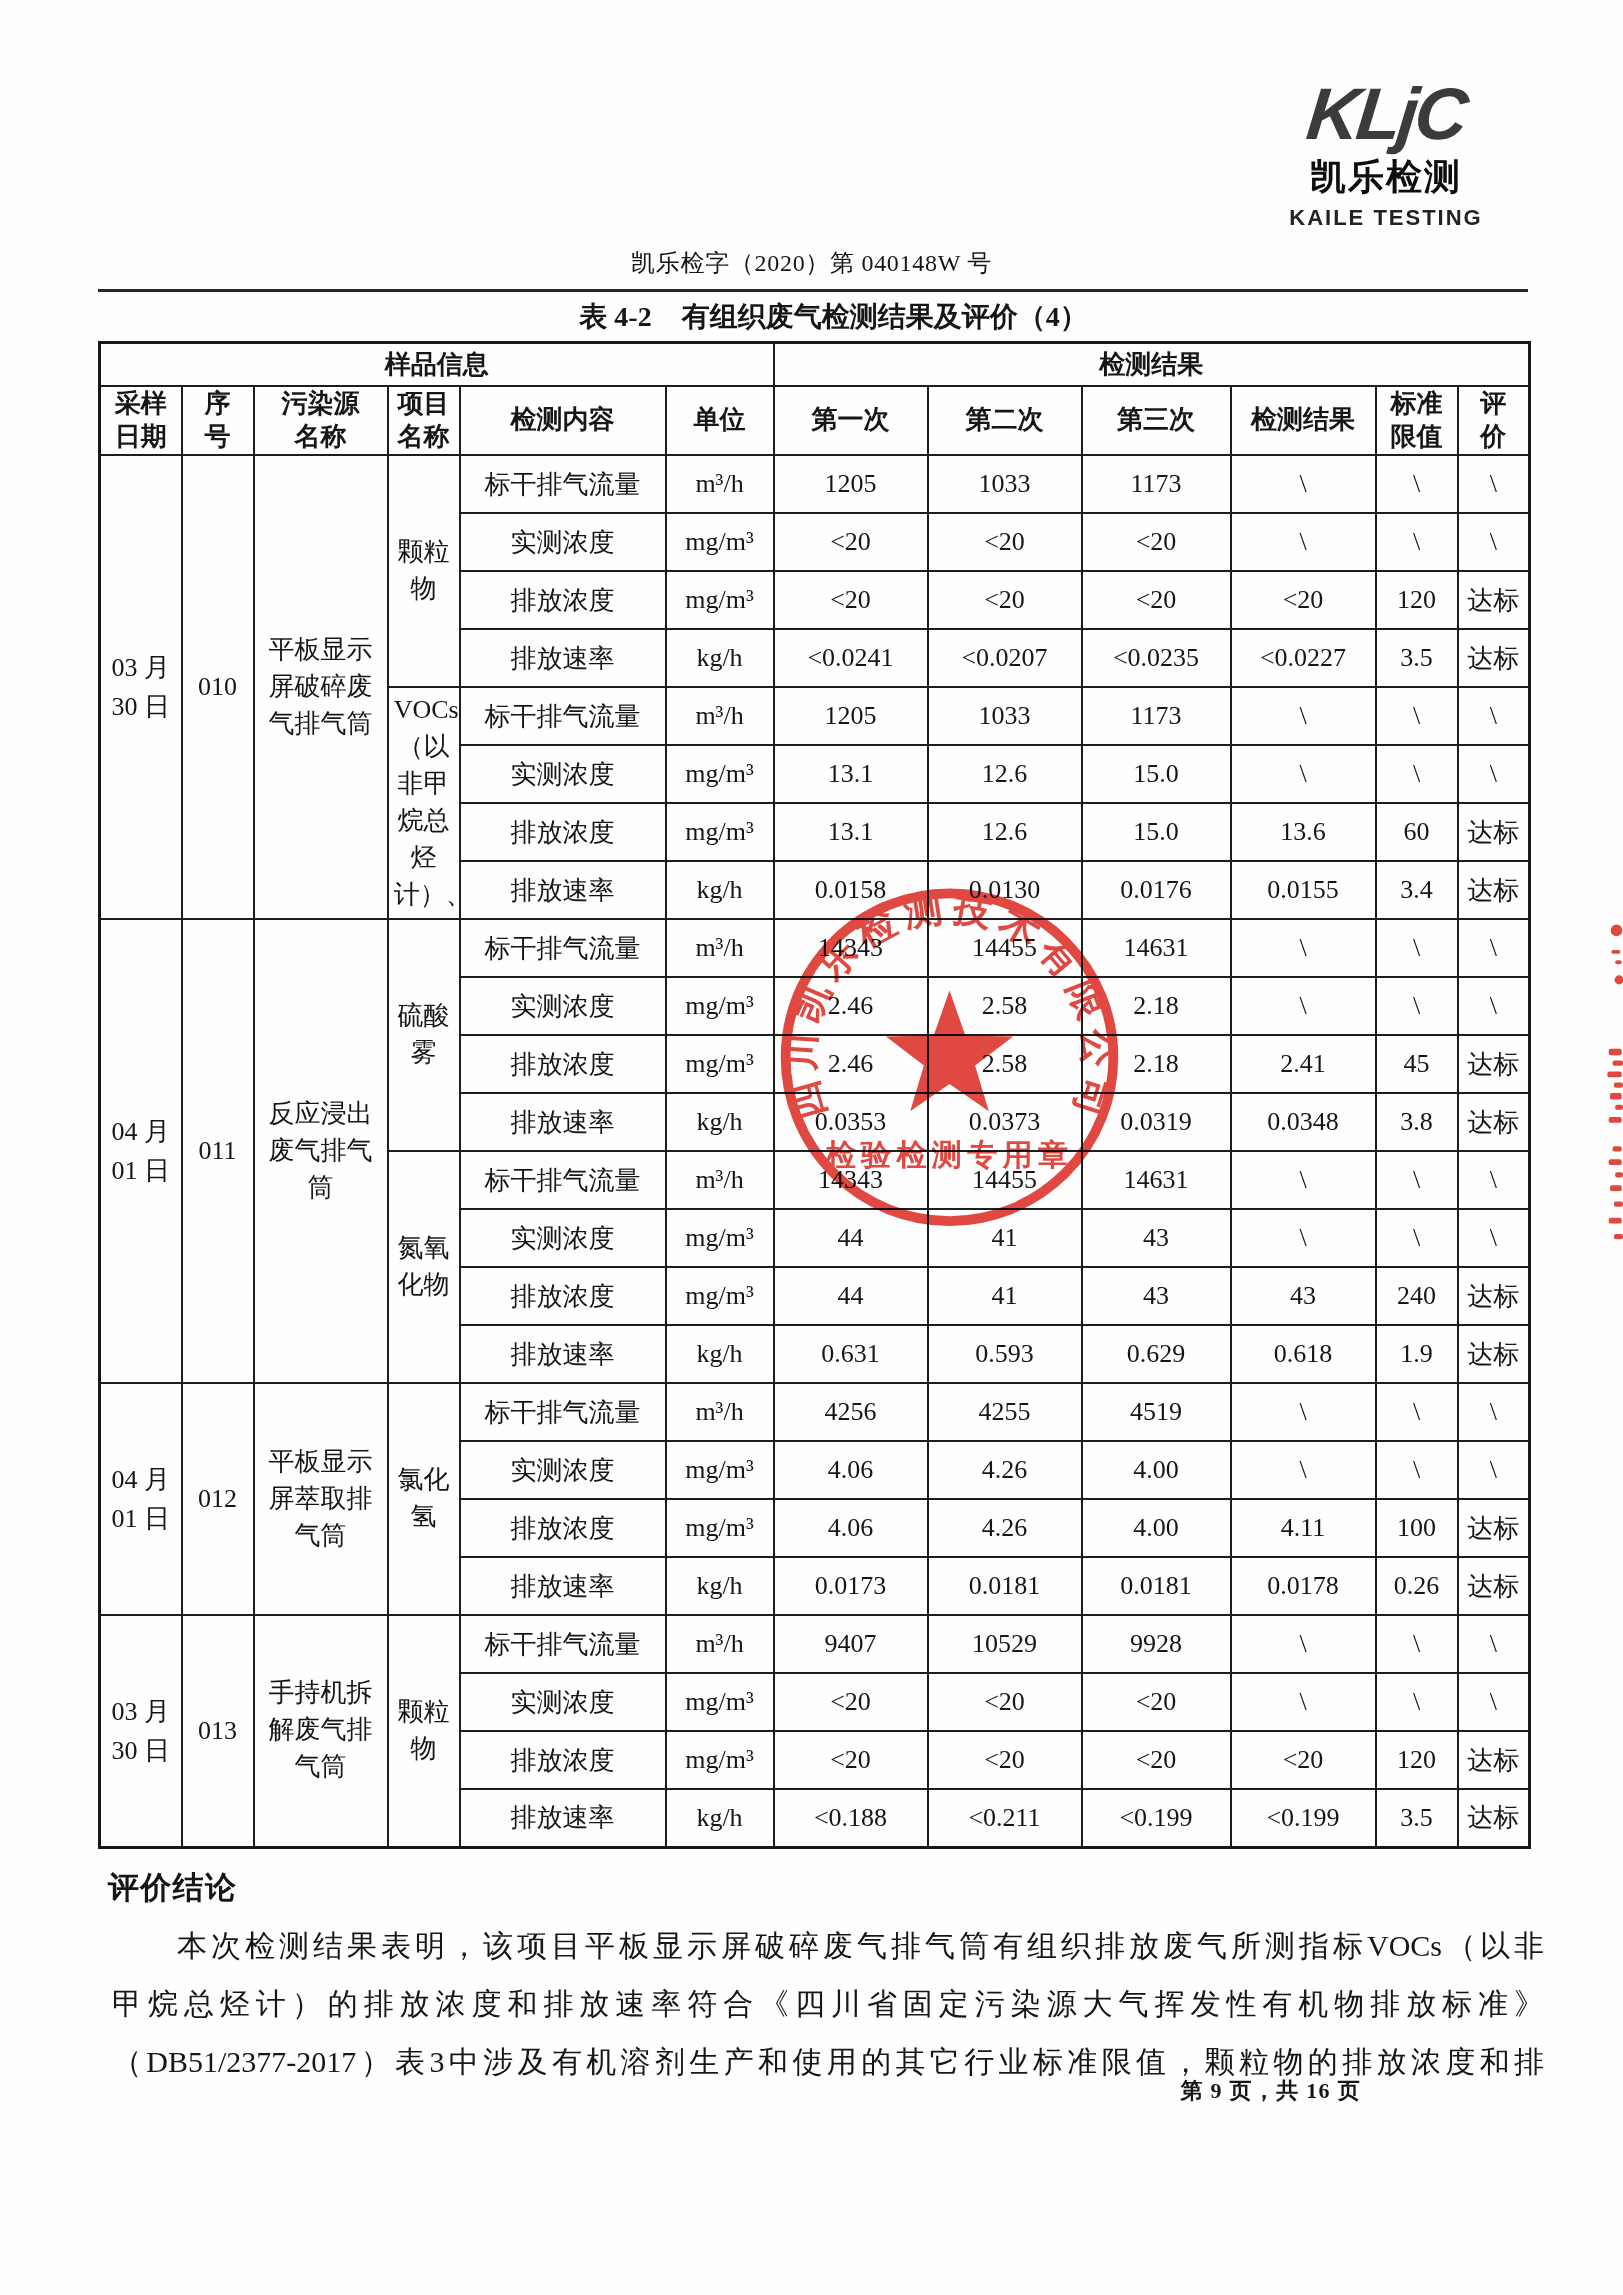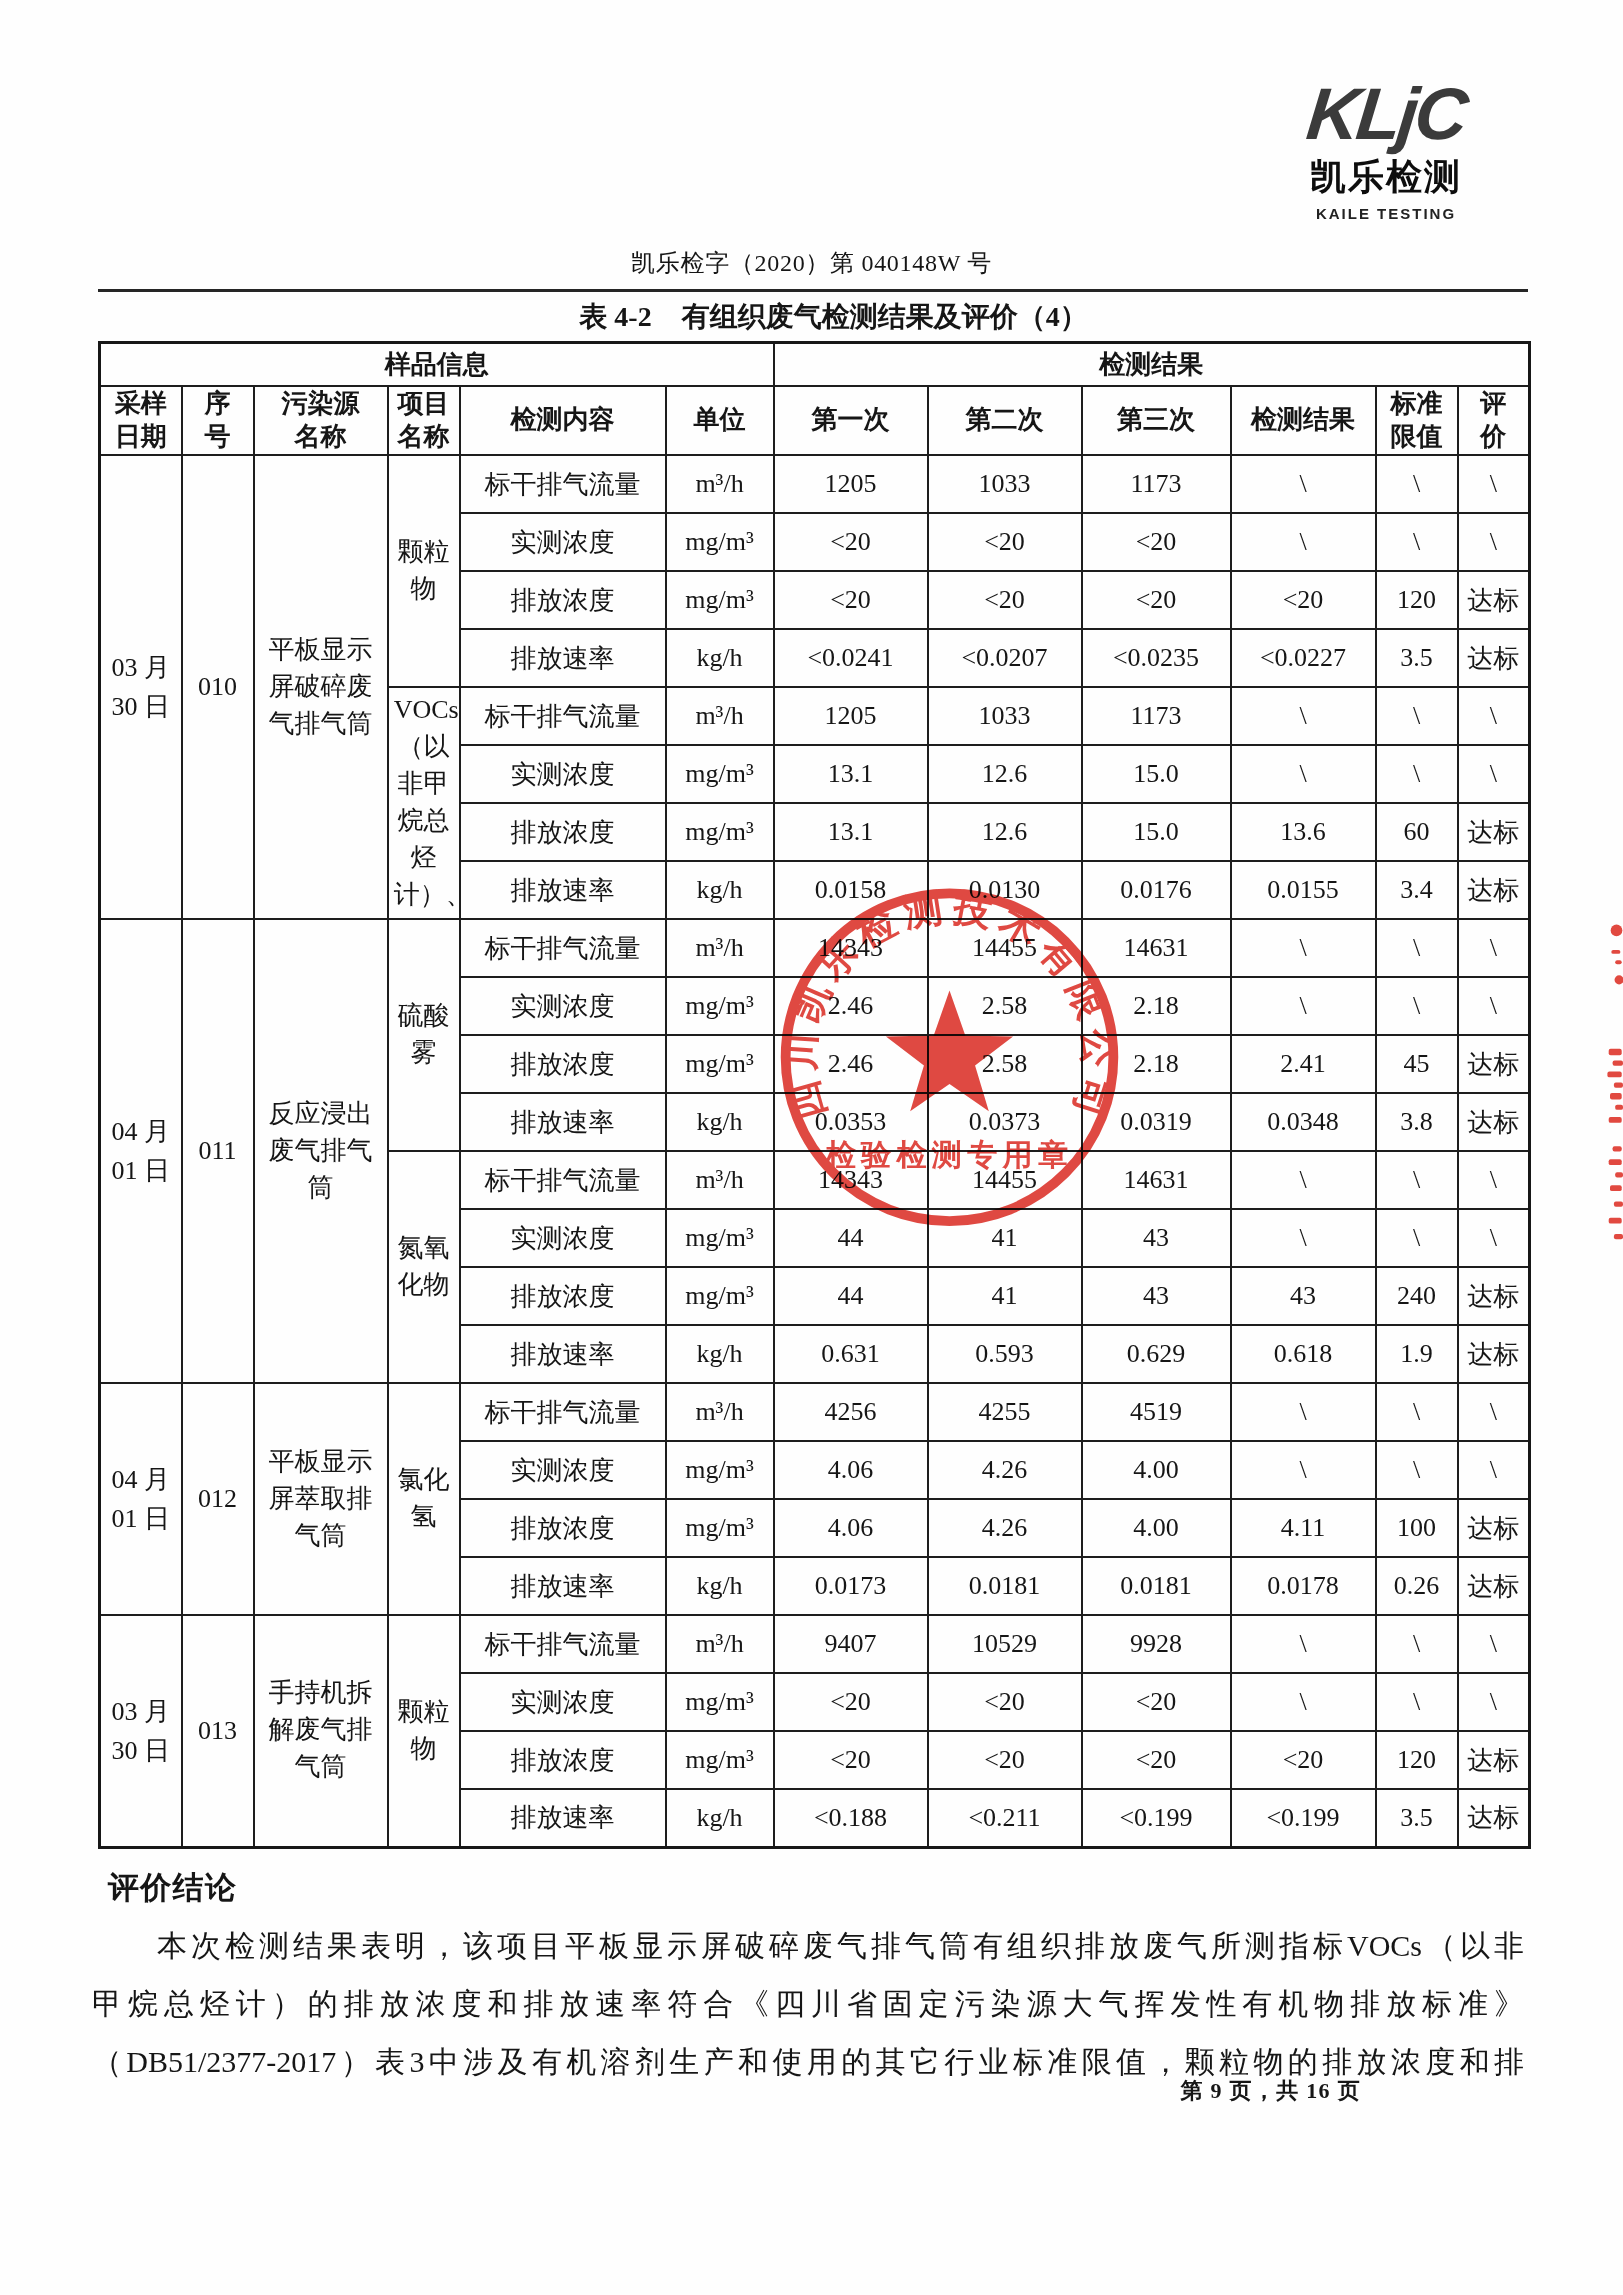--- a/index.html
+++ b/index.html
@@ -11,21 +11,21 @@
   }
   
   .logo { position:absolute; left:1288px; top:76px; width:196px; text-align:center; }
   .logo-acronym {
     font-family:"Liberation Sans","DejaVu Sans",sans-serif;
     font-style:italic; font-weight:900; font-size:73px; line-height:1.05;
     letter-spacing:-3.3px; color:#3b3b3b; transform:skewX(-6deg);
   }
   .logo-cn { font-size:36px; font-weight:bold; letter-spacing:2px; color:#0d0d0d; margin-top:0px; }
   .logo-en { font-family:"Liberation Sans","DejaVu Sans",sans-serif;
-    font-size:15px; font-weight:bold; letter-spacing:2px; color:#222; margin-top:3.3px; }
+    font-size:22px; font-weight:bold; letter-spacing:2px; color:#222; margin-top:3.3px; }
   
   .doc-number { position:absolute; top:247px; left:0; width:1623px; text-align:center;
     font-size:24px; letter-spacing:0.7px; }
   .top-rule { position:absolute; top:289px; left:98px; width:1430px; height:3.3px; background:#262626; }
   .table-title { position:absolute; top:298px; left:0; width:1623px; text-align:center;
     font-size:28px; font-weight:bold;padding-left:22px; }
   .table-title .gap { display:inline-block; width:30px; }
   
   table.report { position:absolute; left:98px; top:341px; width:1430px;
     border-collapse:collapse; table-layout:fixed; border:3.3px solid #171717; }
@@ -41,21 +41,21 @@
   .c1{width:82px}.c2{width:72px}.c3{width:134px}.c4{width:72px}.c5{width:206px}.c6{width:108px}
   .c7{width:154px}.c8{width:154px}.c9{width:149px}.c10{width:145px}.c11{width:82px}.c12{width:72px}
   
   .stamp { position:absolute; left:766px; top:877px; width:367px; height:367px;
     opacity:.88; mix-blend-mode:multiply; }
   .edge-stamp { position:absolute; right:0; top:911px; width:26px; height:347px;
     opacity:.9; mix-blend-mode:multiply; }
   
   .conclusion-heading { position:absolute; left:108px; top:1867px; font-size:31px; font-weight:bold;
     letter-spacing:1.3px; }
-  .conclusion-body { position:absolute; left:92px; top:1917px; width:1432px;
+  .conclusion-body { position:absolute; left:112px; top:1917px; width:1432px;
     font-size:30px; line-height:58px; }
   .conclusion-line { text-align:justify; text-align-last:justify; }
   .conclusion-line.first { text-indent:65px; }
   
   .page-footer { position:absolute; top:2076px; right:262px; font-size:22px; font-weight:bold;
     letter-spacing:1.3px; }
 </style>
 </head>
 <body>
 

